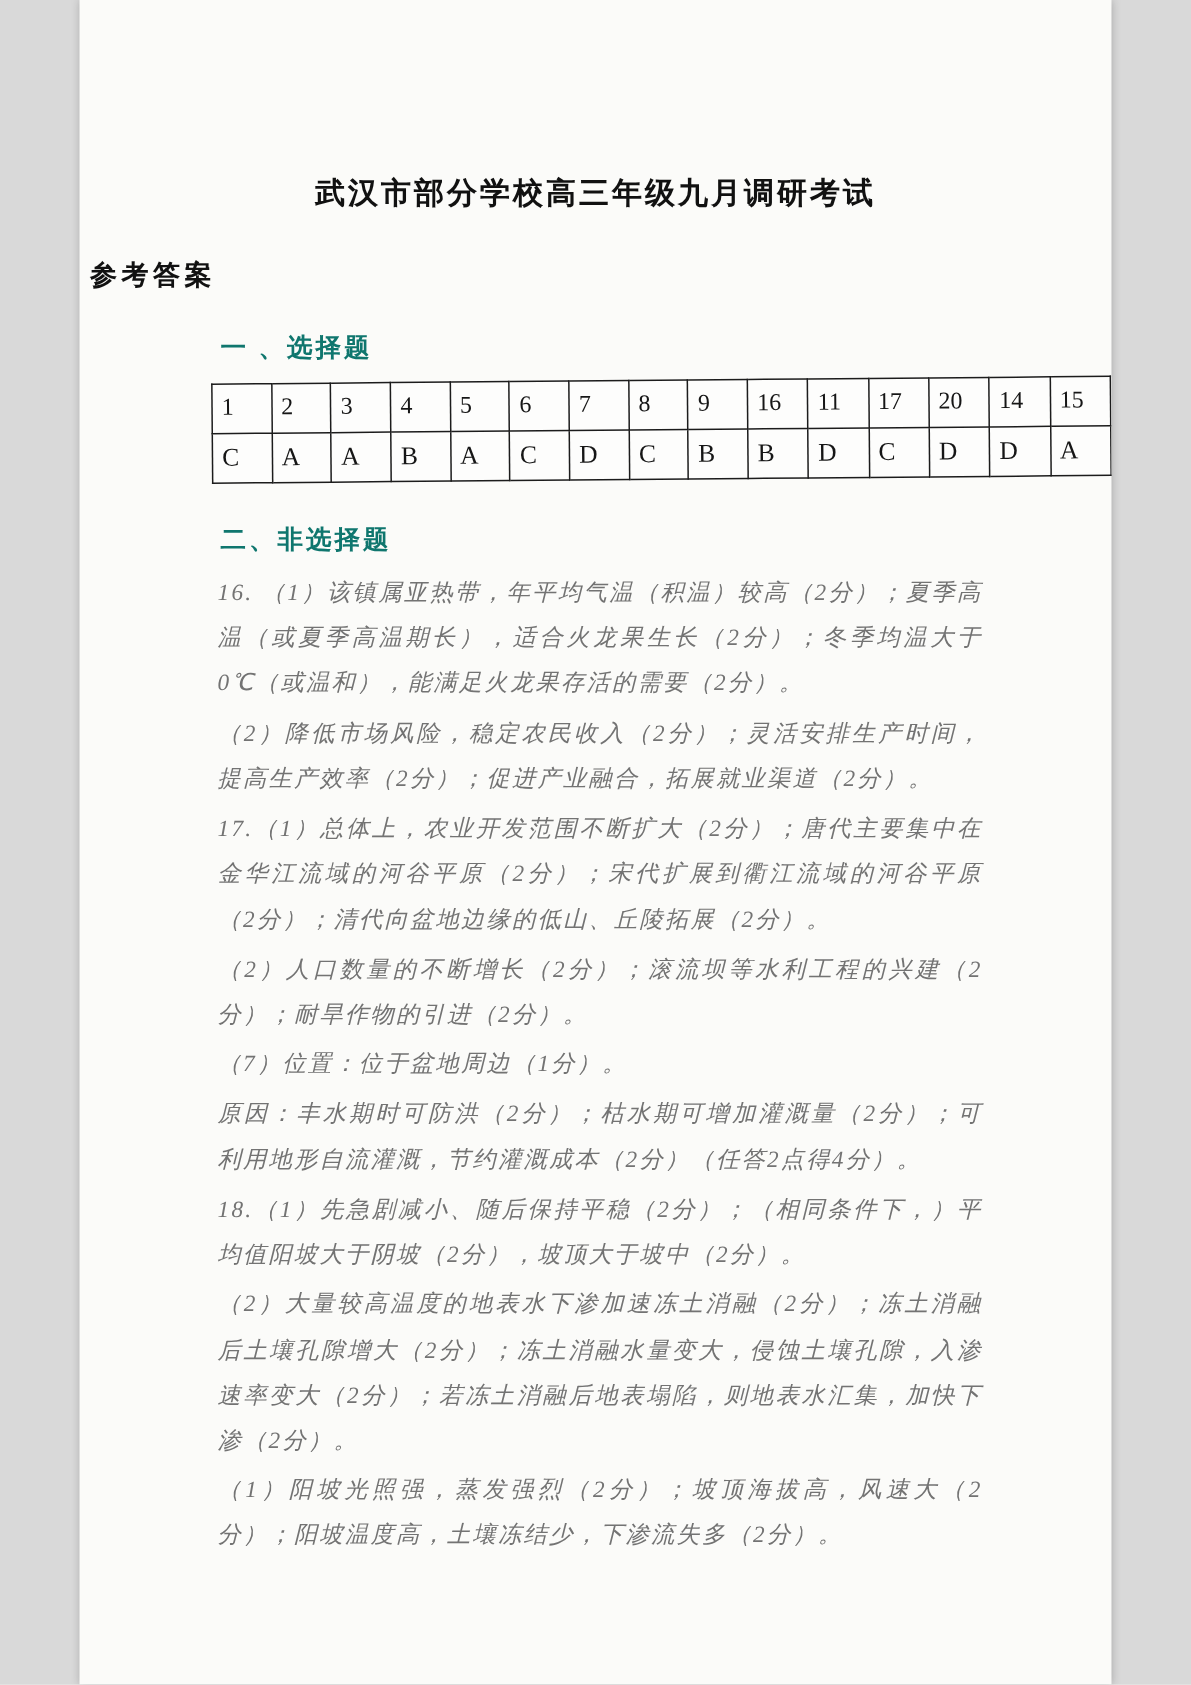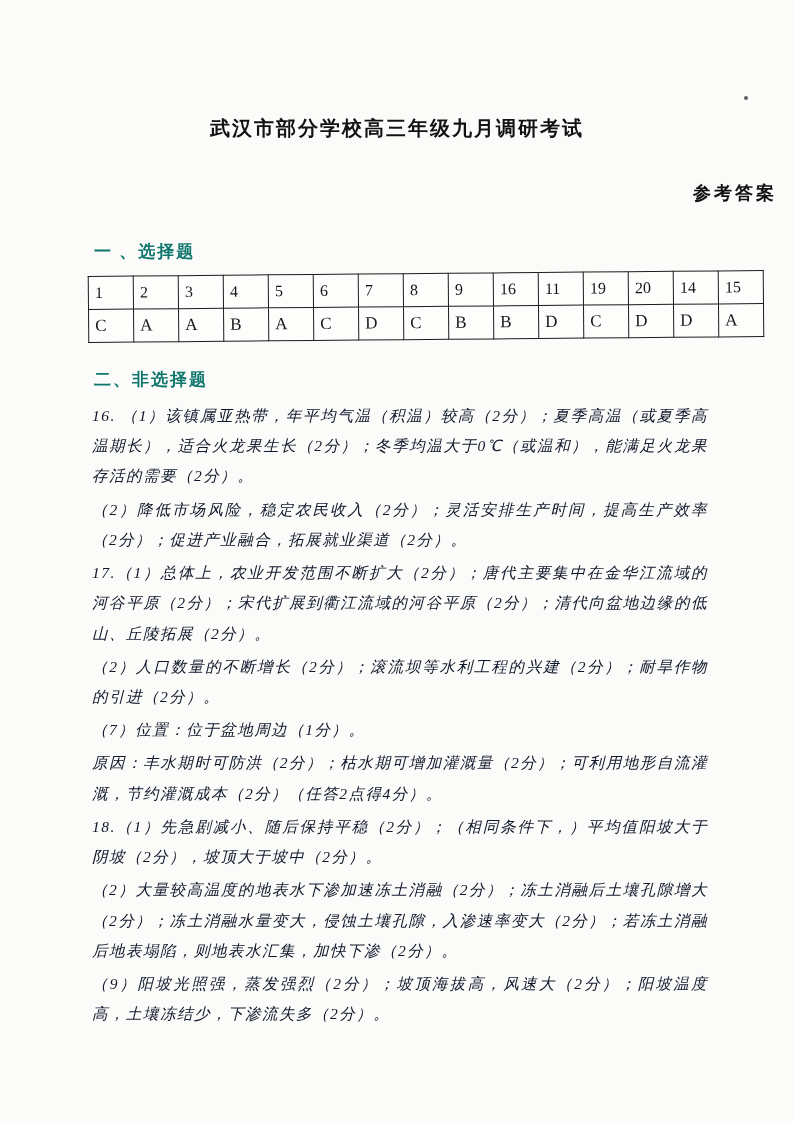--- a/index.html
+++ b/index.html
@@ -3,21 +3,21 @@
 <meta charset="utf-8">
 <style>
   html, body {
     margin: 0;
     padding: 0;
     background: #d9d9d9;
     font-family: "Liberation Serif", serif;
   }
   .page {
     position: relative;
-    width: 794px;
+    width: 688px;
     height: 1123px;
     margin: 0 auto;
     background: #fbfbf9;
     color: #141414;
     overflow: hidden;
     box-shadow: 0 0 6px rgba(0,0,0,0.25);
   }
   .artifact-dot {
     position: absolute;
     width: 4px;
@@ -32,23 +32,23 @@
   .doc-title {
     margin: 0;
     padding-top: 115px;
     text-align: center;
     font-size: 20px;
     font-weight: bold;
     letter-spacing: 2px;
     color: #111;
   }
   .doc-subtitle {
-    margin: 17px;
+    margin: 7px;
     padding-top: 22px;
-    text-align: right;
+    text-align: left;
     font-size: 18px;
     font-weight: bold;
     letter-spacing: 3px;
     color: #111;
   }
   .section-heading {
     margin: 0;
     padding: 18px 0 6px 94px;
     font-size: 17px;
     font-weight: bold;
@@ -82,21 +82,21 @@
   }
   .body-text {
     padding: 6px 86px 0 92px;
   }
   .answer-block {
     margin: 0 0 3px 0;
     font-size: 15.5px;
     line-height: 1.95;
     letter-spacing: 1.5px;
     font-style: italic;
-    color: #0f172a;
+    color: #737373;
     text-align: justify;
   }
 </style>
 </head>
 <body>
 
 <div class="page">
 
   <span class="artifact-dot dot1"></span>
   <span class="artifact-dot dot2"></span>
@@ -114,21 +114,21 @@
         <td>2</td>
         <td>3</td>
         <td>4</td>
         <td>5</td>
         <td>6</td>
         <td>7</td>
         <td>8</td>
         <td>9</td>
         <td>16</td>
         <td>11</td>
-        <td>19</td>
+        <td>17</td>
         <td>20</td>
         <td>14</td>
         <td>15</td>
       </tr>
       <tr class="answers-row">
         <td>C</td>
         <td>A</td>
         <td>A</td>
         <td>B</td>
         <td>A</td>
@@ -151,16 +151,16 @@
 
   <div class="body-text">
     <p class="answer-block">16. （1）该镇属亚热带，年平均气温（积温）较高（2分）；夏季高温（或夏季高温期长），适合火龙果生长（2分）；冬季均温大于0℃（或温和），能满足火龙果存活的需要（2分）。</p>
     <p class="answer-block">（2）降低市场风险，稳定农民收入（2分）；灵活安排生产时间，提高生产效率（2分）；促进产业融合，拓展就业渠道（2分）。</p>
     <p class="answer-block">17.（1）总体上，农业开发范围不断扩大（2分）；唐代主要集中在金华江流域的河谷平原（2分）；宋代扩展到衢江流域的河谷平原（2分）；清代向盆地边缘的低山、丘陵拓展（2分）。</p>
     <p class="answer-block">（2）人口数量的不断增长（2分）；滚流坝等水利工程的兴建（2分）；耐旱作物的引进（2分）。</p>
     <p class="answer-block">（7）位置：位于盆地周边（1分）。</p>
     <p class="answer-block">原因：丰水期时可防洪（2分）；枯水期可增加灌溉量（2分）；可利用地形自流灌溉，节约灌溉成本（2分）（任答2点得4分）。</p>
     <p class="answer-block">18.（1）先急剧减小、随后保持平稳（2分）；（相同条件下，）平均值阳坡大于阴坡（2分），坡顶大于坡中（2分）。</p>
     <p class="answer-block">（2）大量较高温度的地表水下渗加速冻土消融（2分）；冻土消融后土壤孔隙增大（2分）；冻土消融水量变大，侵蚀土壤孔隙，入渗速率变大（2分）；若冻土消融后地表塌陷，则地表水汇集，加快下渗（2分）。</p>
-    <p class="answer-block">（9）阳坡光照强，蒸发强烈（2分）；坡顶海拔高，风速大（2分）；阳坡温度高，土壤冻结少，下渗流失多（2分）。</p>
+    <p class="answer-block">（1）阳坡光照强，蒸发强烈（2分）；坡顶海拔高，风速大（2分）；阳坡温度高，土壤冻结少，下渗流失多（2分）。</p>
   </div>
 
 </div>
 
 </body></html>

